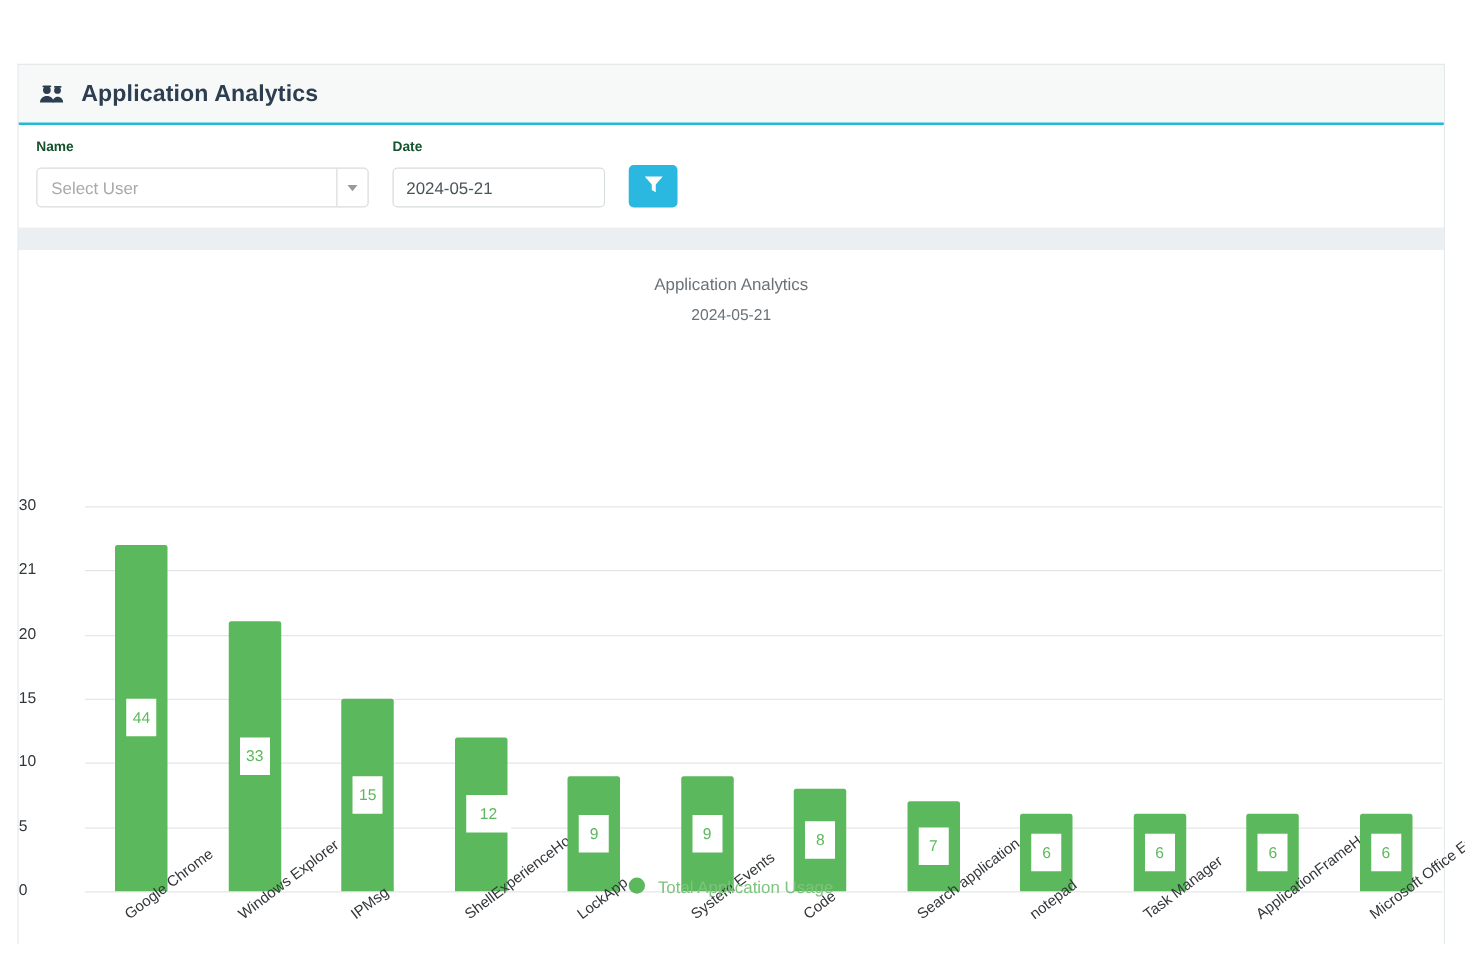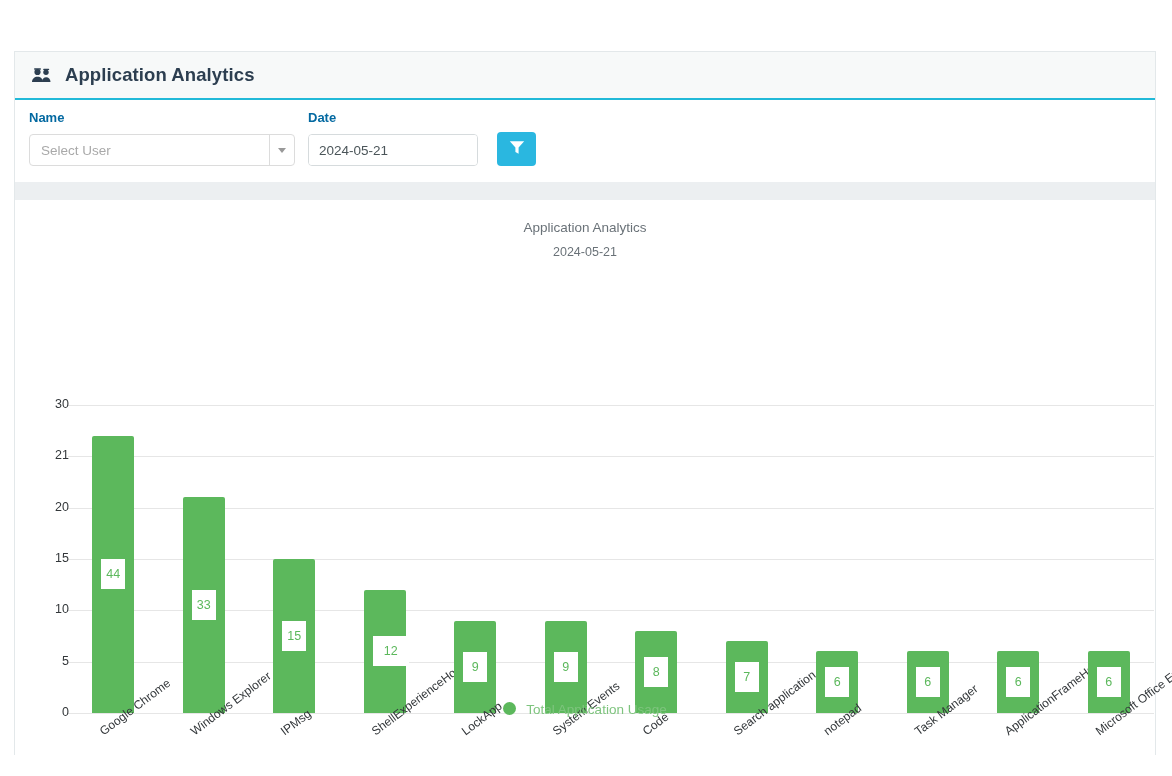--- a/index.html
+++ b/index.html
@@ -55,23 +55,23 @@
   
   .filter-bar {
     background: #ffffff;
     padding: 13px 0 16px 14px;
     display: flex;
     align-items: flex-end;
     height: 82px;
   }
   .field-group { display: flex; flex-direction: column; }
   .field-label {
-    font-size: 13px;
+    font-size: 11px;
     font-weight: bold;
-    color: #0369a1;
+    color: #14532d;
     margin-bottom: 9px;
     line-height: 14px;
   }
 
   .select-wrap {
     width: 266px; height: 32px;
     border: 1px solid #dcdcdc;
     border-radius: 4px;
     background: #ffffff;
     display: flex;
@@ -91,21 +91,21 @@
     border-left: 1px solid #dcdcdc;
     display: flex; align-items: center; justify-content: center;
   }
   .caret-down {
     width: 0; height: 0;
     border-left: 4px solid transparent;
     border-right: 4px solid transparent;
     border-top: 5px solid #999999;
   }
 
-  .date-col { margin-left: 13px; }
+  .date-col { margin-left: 19px; }
   .date-wrap {
     width: 170px; height: 32px;
     display: flex;
     border: 1px solid #d6dbdd;
     border-radius: 4px;
     overflow: hidden;
     background: #fff;
   }
   .date-input {
     flex: 1;
@@ -164,23 +164,23 @@
 
   .gridline {
     position: absolute;
     left: 53px;
     width: 1086px;
     height: 1px;
     background: #e6e6e6;
   }
   .ytick {
     position: absolute;
-    left: 12px;
+    left: 0;
     width: 42px;
-    text-align: right;
+    text-align: left;
     font-size: 12.5px;
     color: #33373a;
     transform: translateY(-8px);
   }
 
   .bar {
     position: absolute;
     background: #5cb85c;
     border-radius: 2px 2px 0 0;
   }

